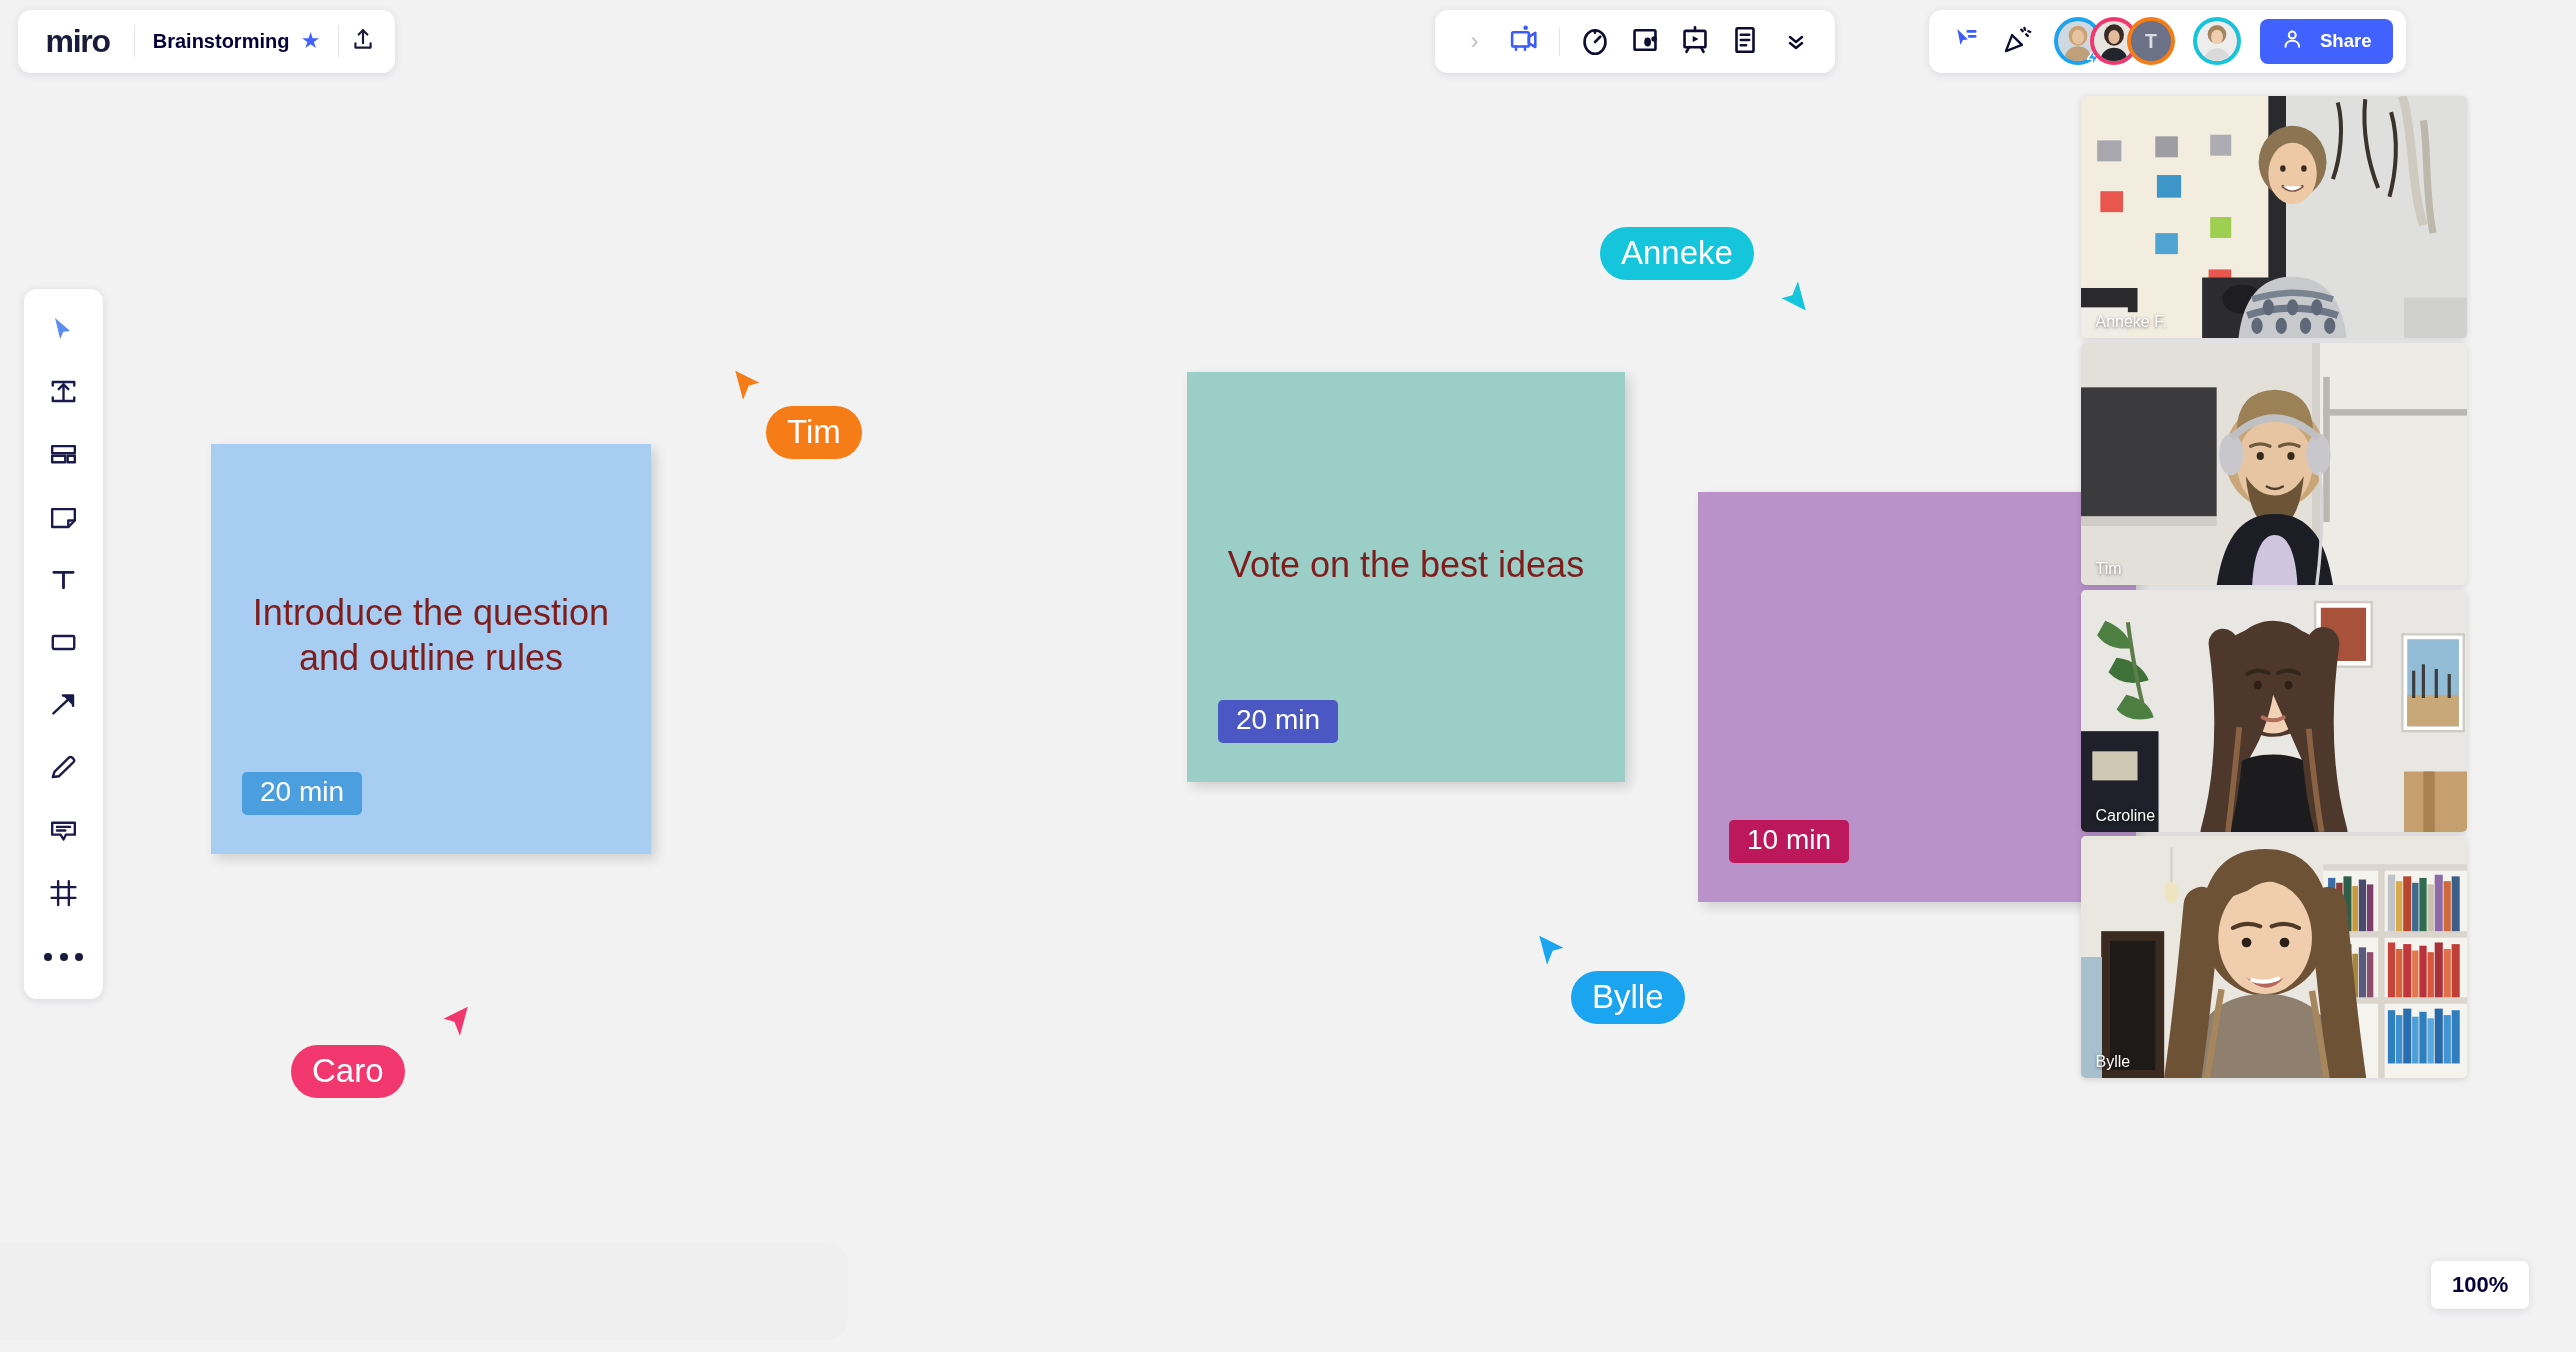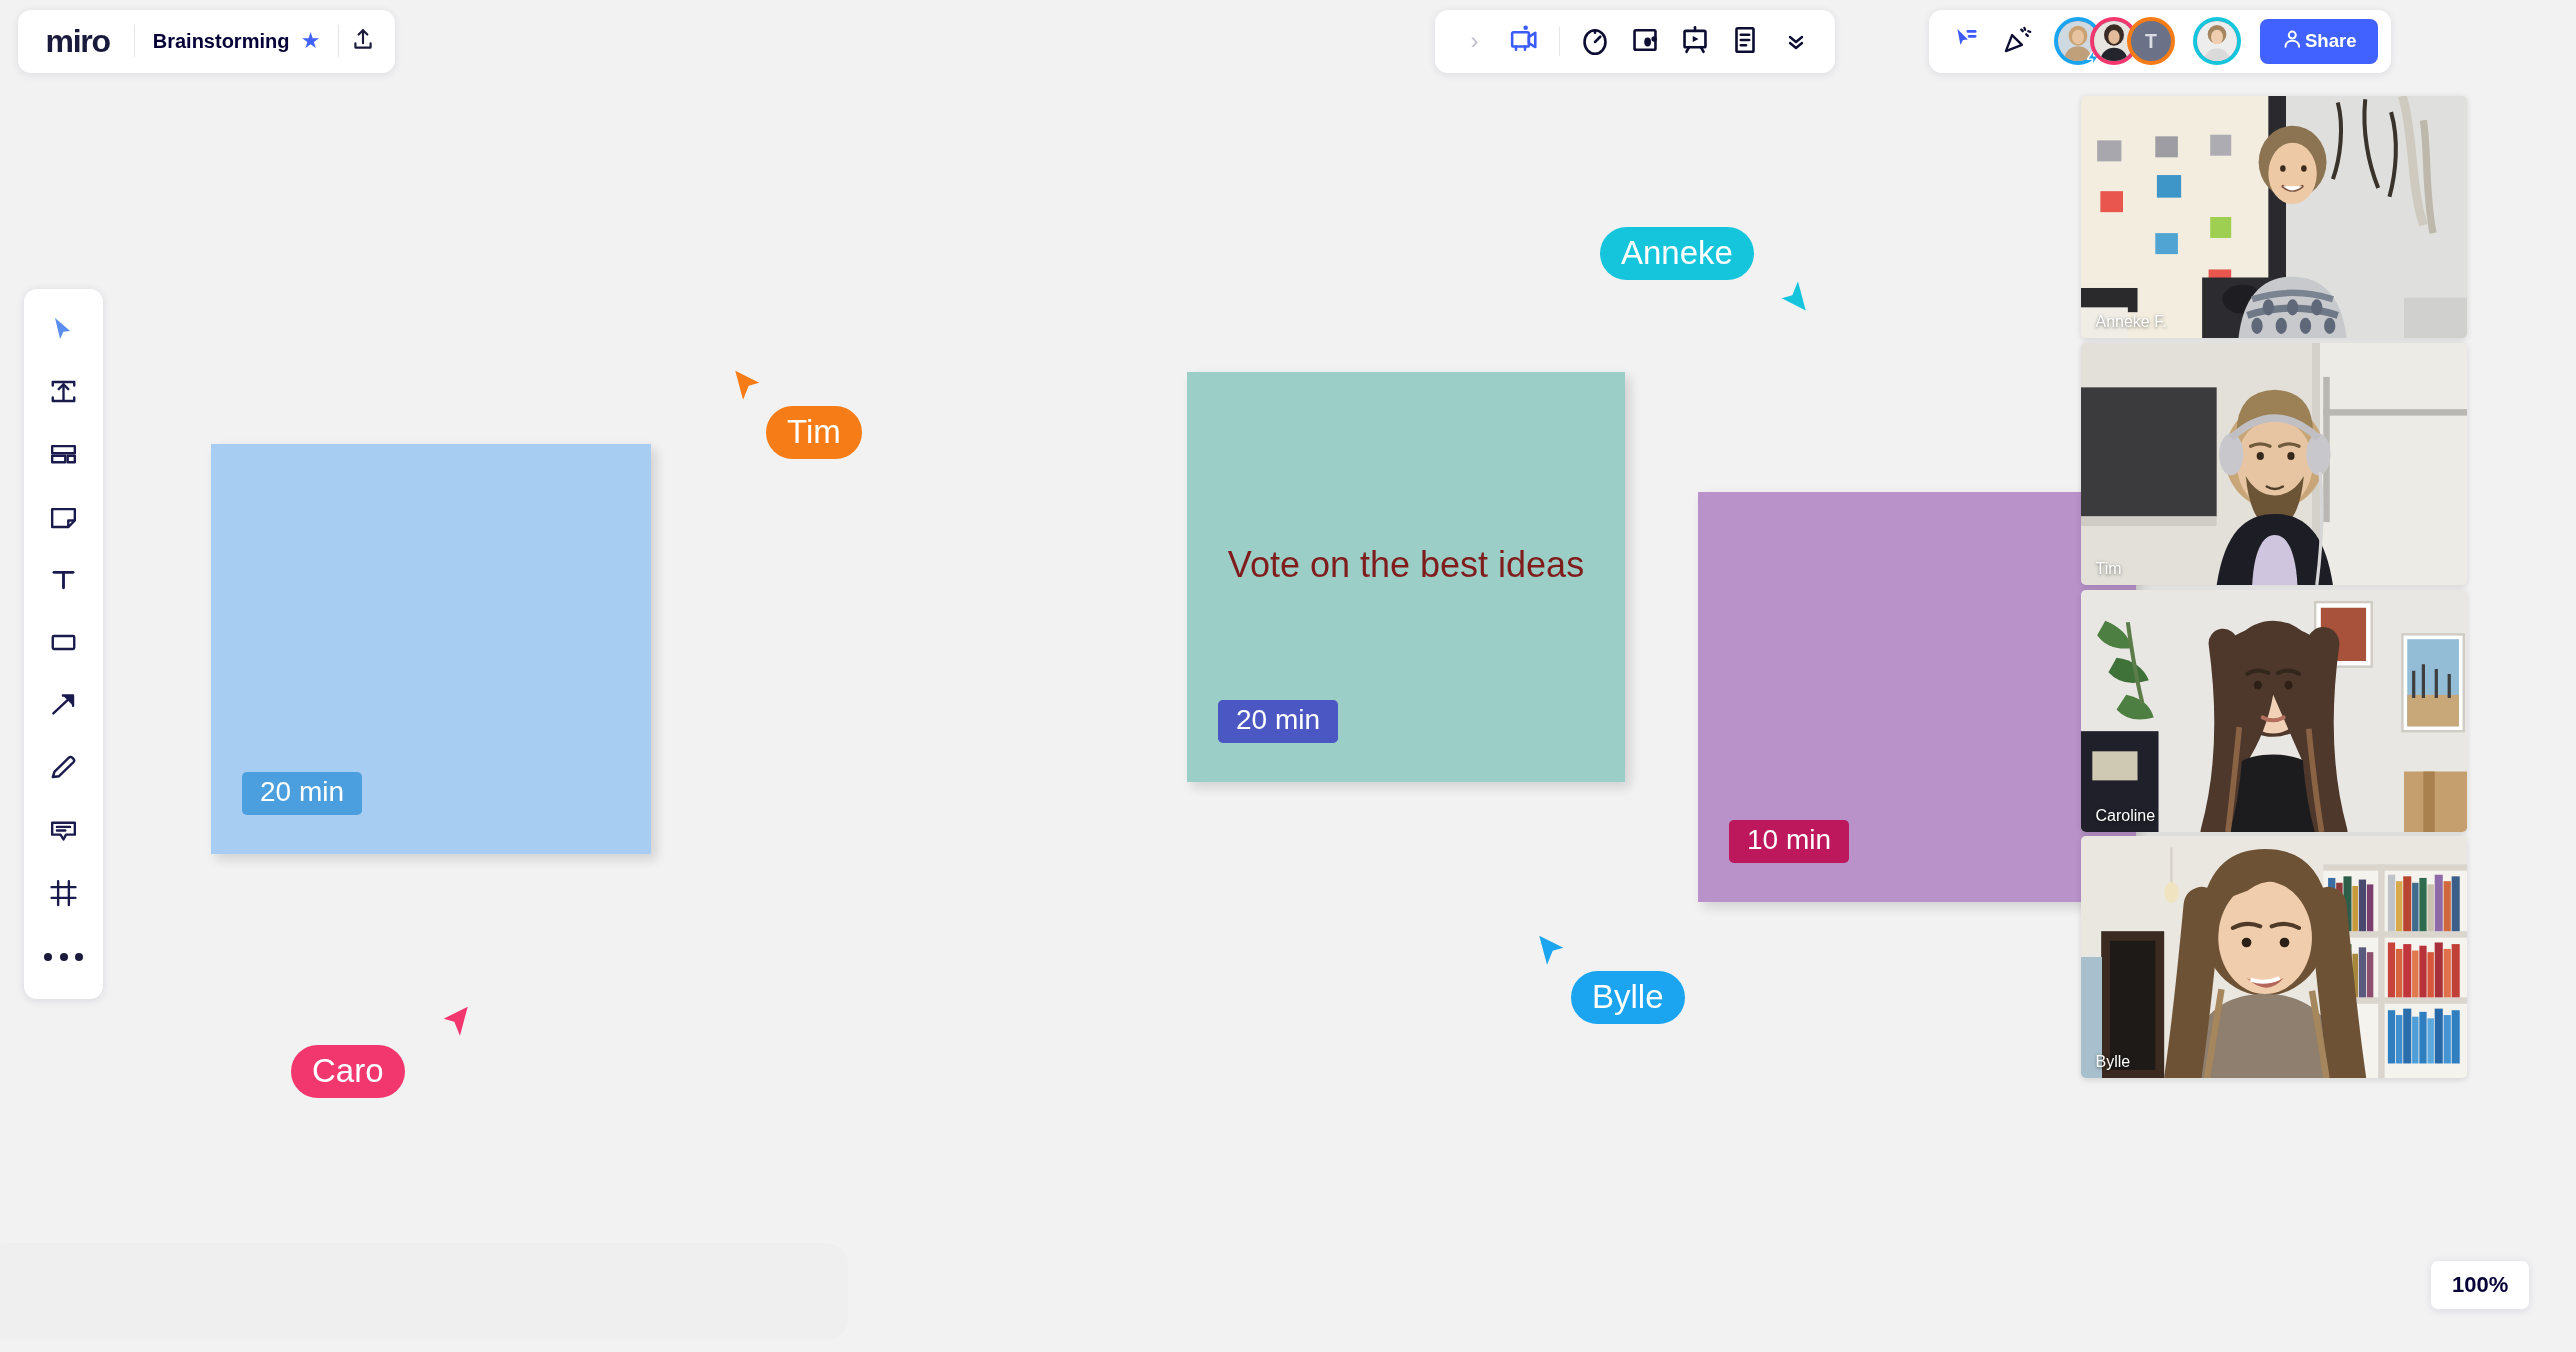--- a/index.html
+++ b/index.html
@@ -185,21 +185,21 @@
     align-items: center;
     justify-content: center;
   }
   .share-btn {
     margin-left: 14.5px;
     height: 45px;
     background: #4262FF;
     border-radius: 8px;
     display: flex;
     align-items: center;
-    gap: 1px;
+    gap: 16px;
     padding: 0 21px;
     border: none;
     cursor: pointer;
   }
   .share-label {
     color: #FFFFFF;
     font-size: 18.6px;
     font-weight: 700;
   }
 
@@ -599,20 +599,21 @@
     <div class="rail-item">
       <span class="dots">
           <i></i>
           <i></i>
           <i></i>
         </span>
     </div>
   </div>
 
   <div class="note" id="note-1">
+    <div class="note-text">Introduce the question and outline rules</div>
     <div class="badge">20 min</div>
   </div>
 
 
   <div class="note" id="note-3">
     <div class="note-text">Vote on the best ideas</div>
     <div class="badge">20 min</div>
   </div>
 
   <div class="note" id="note-4">

